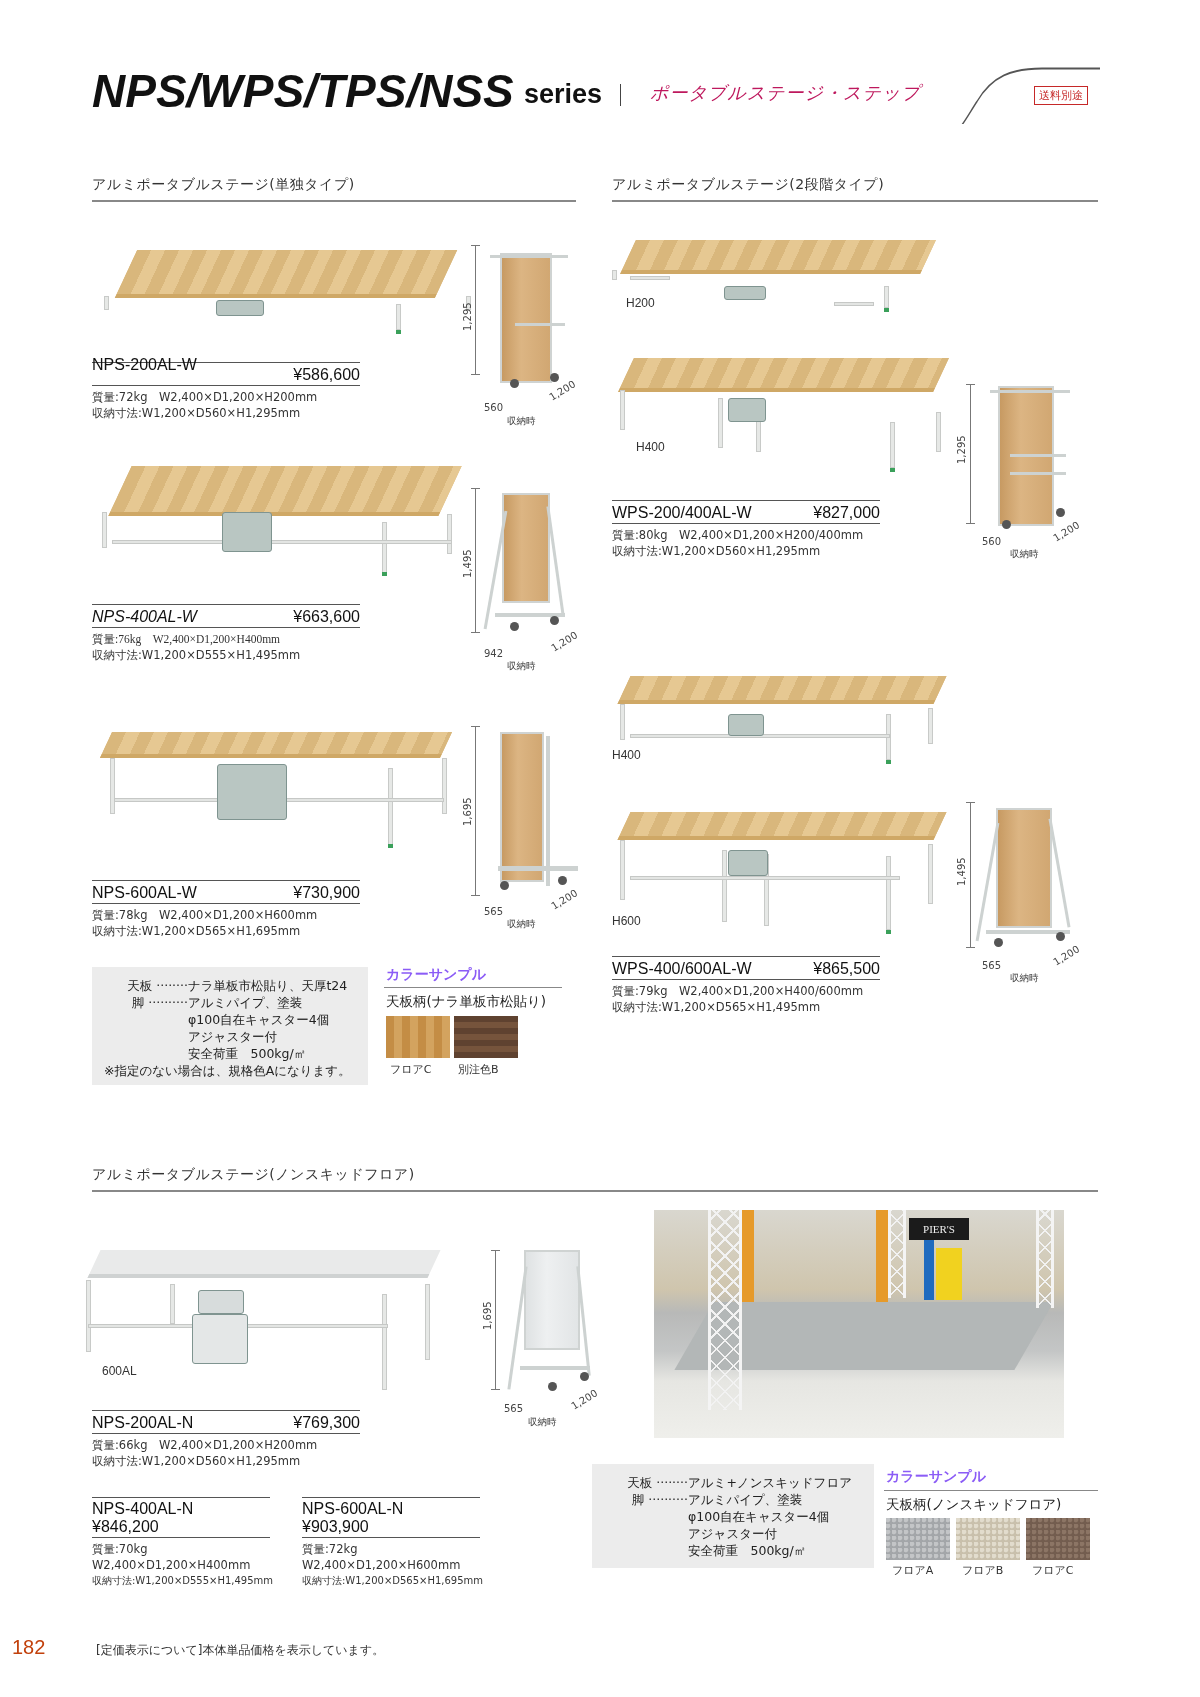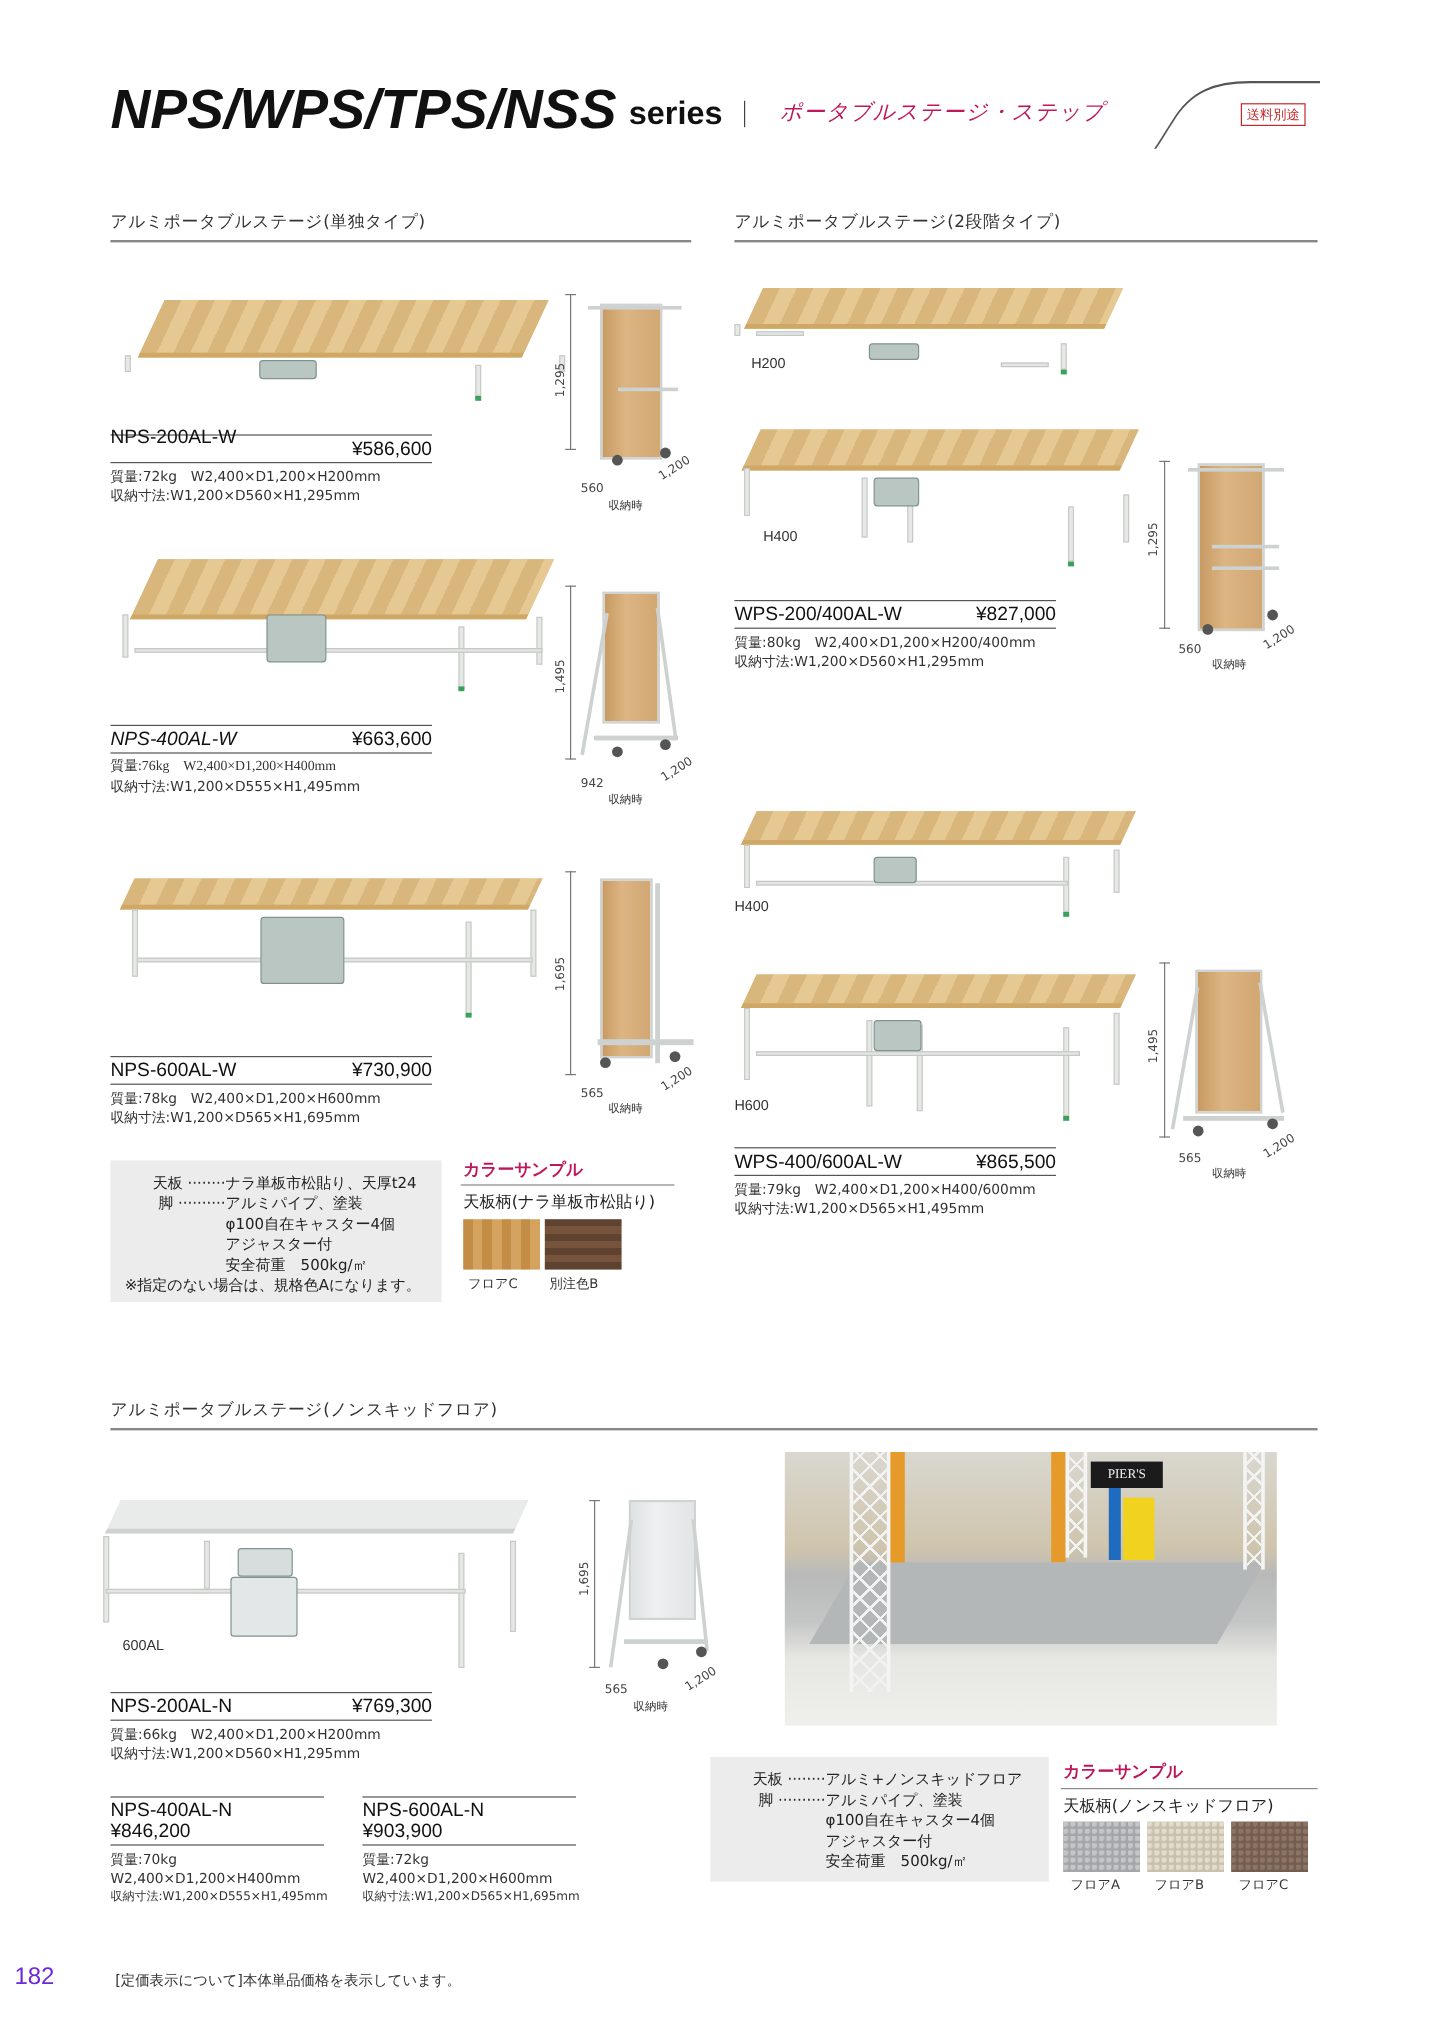--- a/index.html
+++ b/index.html
@@ -48,33 +48,33 @@
   .dim-label.rot2 { transform: rotate(-32deg); }
   .caption-sm { position: absolute; font-size: 9.5px; color: #333; }
   .h-label { position: absolute; font-family: "Liberation Sans", sans-serif; font-size: 12px; color: #333; }
 
   
   .spec-box { background: #ececec; padding: 10px 12px; font-size: 12.5px; line-height: 17px; color: #222; }
   .spec-row { display: flex; }
   .spec-key { width: 84px; white-space: nowrap; text-align: right; }
   .spec-vals div { white-space: nowrap; }
 
-  .color-title { font-size: 14px; font-weight: bold; color: #be185d; }
+  .color-title { font-size: 14px; font-weight: bold; color: #8b5cf6; }
   .color-sub { font-size: 13.5px; color: #222; }
   .swatch { position: absolute; width: 64px; height: 42px; }
   .swatch-label { position: absolute; font-size: 11px; color: #333; }
 
   .photo { background: linear-gradient(180deg,#d9d7cf 0%, #cfc5ad 35%, #b8b9b8 45%, #c4c6c6 62%, #e6e6e2 75%, #efefeb 100%); overflow: hidden; }
   .photo .truss { position: absolute; width: 34px; background: repeating-linear-gradient(45deg, transparent 0 10px, #f2f2f2 10px 12px), repeating-linear-gradient(-45deg, transparent 0 10px, #f2f2f2 10px 12px); border-left: 3px solid #f4f4f4; border-right: 3px solid #f4f4f4; }
   .photo .stage-top { position: absolute; background: #b3b7b7; transform: skewX(-30deg); }
   .photo .sign { position: absolute; background: #1b1b1b; color: #eee; font-family: "Liberation Serif", serif; font-size: 11px; text-align: center; }
   .photo .banner { position: absolute; background: #f1d21f; }
   .photo .pillar { position: absolute; background: #e69a2a; }
 
-  .page-num { left: 12px; top: 1636px; font-family: "Liberation Sans", sans-serif; font-size: 20px; color: #6d28d9; }
+  .page-num { left: 12px; top: 1636px; font-family: "Liberation Sans", sans-serif; font-size: 20px; color: #c2410c; }
   .footer-note { left: 96px; top: 1642px; font-size: 12px; color: #333; }
 </style>
 </head>
 <body>
 
 <div class="abs title-main">NPS/WPS/TPS/NSS</div>
 <div class="abs title-series">series</div>
 <div class="abs title-sep"></div>
 <div class="abs title-sub">ポータブルステージ・ステップ</div>
 <div class="abs shipping-badge">送料別途</div>

